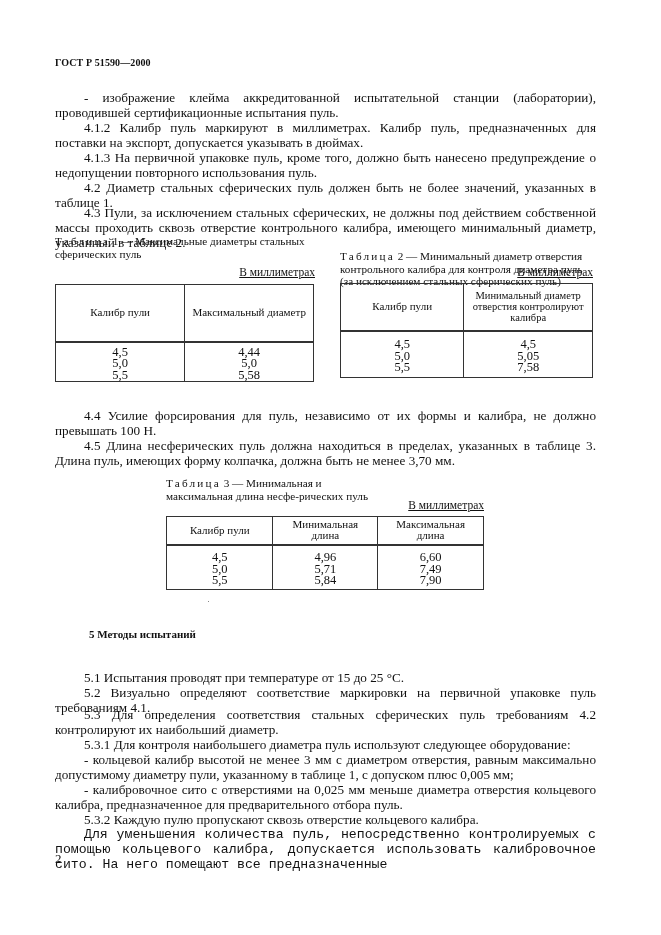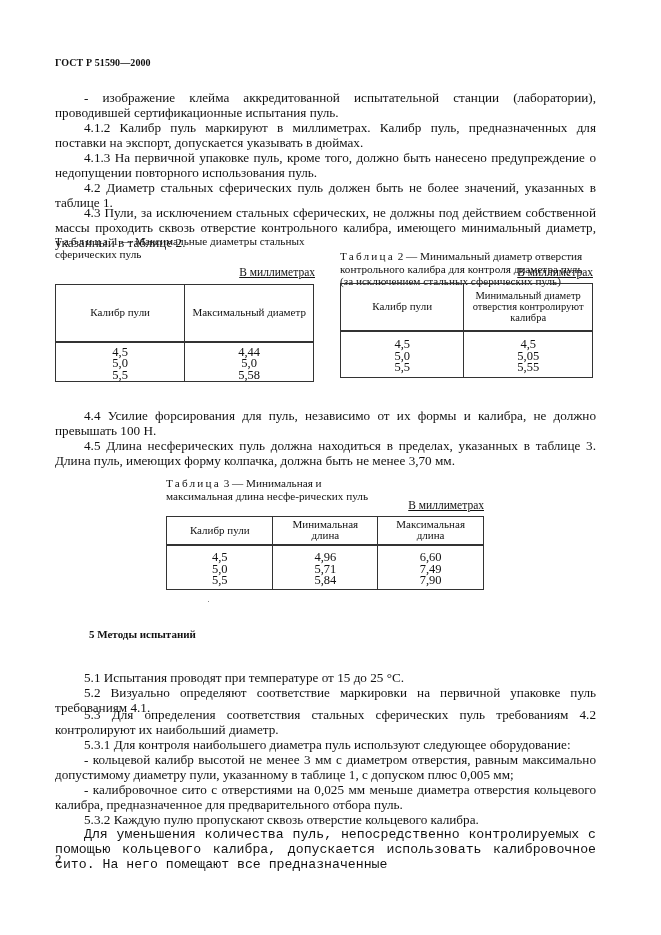--- a/index.html
+++ b/index.html
@@ -96,21 +96,21 @@
   </tr>
   <tr>
     <td class="vals">
       <div>4,5</div>
       <div>5,0</div>
       <div>5,5</div>
     </td>
     <td class="vals">
       <div>4,5</div>
       <div>5,05</div>
-      <div>5,55</div>
+      <div>7,58</div>
     </td>
   </tr>
 </tbody>
   </table>
 
 <div class="p" style="top:408px;">4.4 Усилие форсирования для пуль, независимо от их формы и калибра, не должно превышать 100 Н.</div>
 <div class="p" style="top:438px;">4.5 Длина несферических пуль должна находиться в пределах, указанных в таблице 3. Длина пуль, имеющих форму колпачка, должна быть не менее 3,70 мм.</div>
 
 <div class="cap" style="left:166px; top:477px; width:220px;">
   <span class="spaced">Таблица</span>

